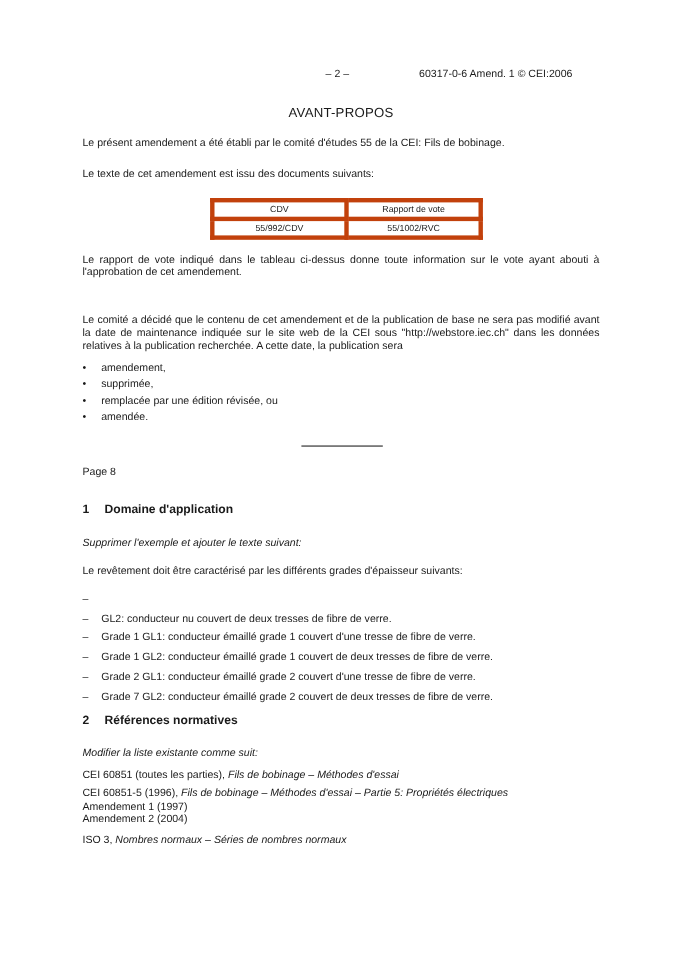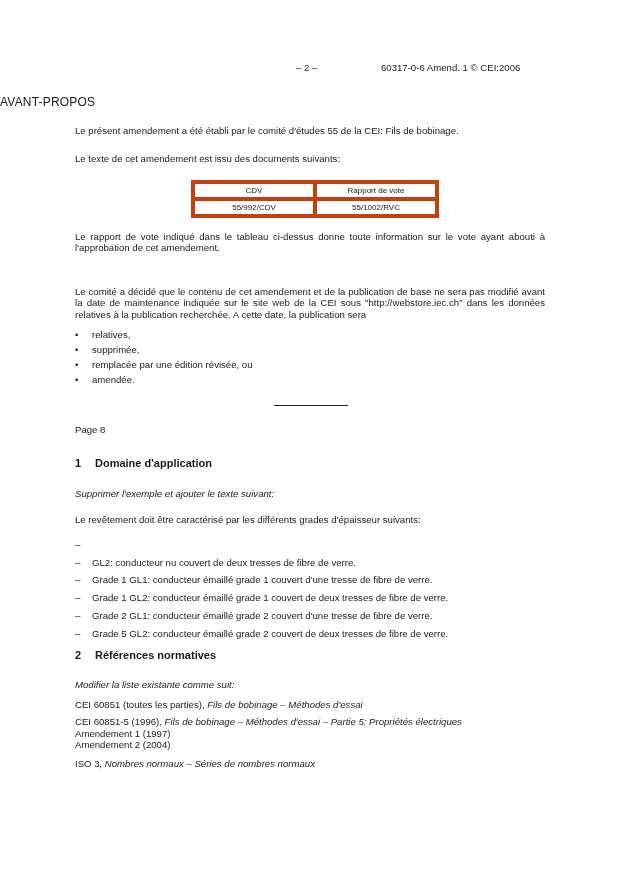--- a/index.html
+++ b/index.html
@@ -4,21 +4,21 @@
   <style>
     html, body { margin: 0; padding: 0; background: #ffffff; }
     body {
       width: 620px; height: 877px; position: relative; overflow: hidden;
       font-family: "Liberation Sans", sans-serif; color: #1a1a1a;
       font-size: 9.6px;
     }
     .abs { position: absolute; white-space: nowrap; }
     .header-page { left: 296px; top: 62px; font-size: 9.6px; }
     .header-ref { left: 381px; top: 62px; font-size: 9.6px; text-align: right; }
-    .title { left: 0; width: 620px; text-align: left; top: 95px; font-size: 12px; letter-spacing: 0.2px; }
+    .title { left: 0; width: 620px; text-align: center; top: 95px; font-size: 12px; letter-spacing: 0.2px; }
     .p { left: 75px; font-size: 9.6px; }
     .justify { white-space: normal; width: 470px; text-align: justify; line-height: 11.4px; }
     table.votes {
       position: absolute; left: 191px; top: 180px; border-collapse: collapse;
       font-size: 8px;
     }
     table.votes td {
       border: 4px solid #c2410c; height: 13px; padding: 0; text-align: center;
     }
     table.votes td.c1 { width: 118px; }
@@ -57,21 +57,21 @@
   </tr>
 </tbody>
   </table>
 
 <div class="abs p justify" style="top:231px">Le rapport de vote indiqué dans le tableau ci-dessus donne toute information sur le vote ayant abouti à l'approbation de cet amendement.</div>
 <div class="abs p justify" style="top:286px">Le comité a décidé que le contenu de cet amendement et de la publication de base ne sera pas modifié avant la date de maintenance indiquée sur le site web de la CEI sous "http://webstore.iec.ch" dans les données relatives à la publication recherchée. A cette date, la publication sera</div>
 
 <div class="abs bullet-list">
   <div class="row">
       <span class="mark">•</span>
-      <span>relatives,</span>
+      <span>amendement,</span>
     </div>
   <div class="row">
       <span class="mark">•</span>
       <span>supprimée,</span>
     </div>
   <div class="row">
       <span class="mark">•</span>
       <span>remplacée par une édition révisée, ou</span>
     </div>
   <div class="row">
@@ -105,21 +105,21 @@
   <div class="row">
       <span class="mark">–</span>
       <span>Grade 1 GL2: conducteur émaillé grade 1 couvert de deux tresses de fibre de verre.</span>
     </div>
   <div class="row">
       <span class="mark">–</span>
       <span>Grade 2 GL1: conducteur émaillé grade 2 couvert d'une tresse de fibre de verre.</span>
     </div>
   <div class="row">
       <span class="mark">–</span>
-      <span>Grade 5 GL2: conducteur émaillé grade 2 couvert de deux tresses de fibre de verre.</span>
+      <span>Grade 7 GL2: conducteur émaillé grade 2 couvert de deux tresses de fibre de verre.</span>
     </div>
 </div>
 
 <div class="abs h2" style="top:649px">
   <span class="num">2</span><span>Références normatives</span>
 </div>
 <div class="abs p italic" style="top:679px">Modifier la liste existante comme suit:</div>
 
 <div class="abs ref-block" style="top:699px">
   <span>CEI 60851 (toutes les parties), </span><span class="italic">Fils de bobinage – Méthodes d'essai</span>

